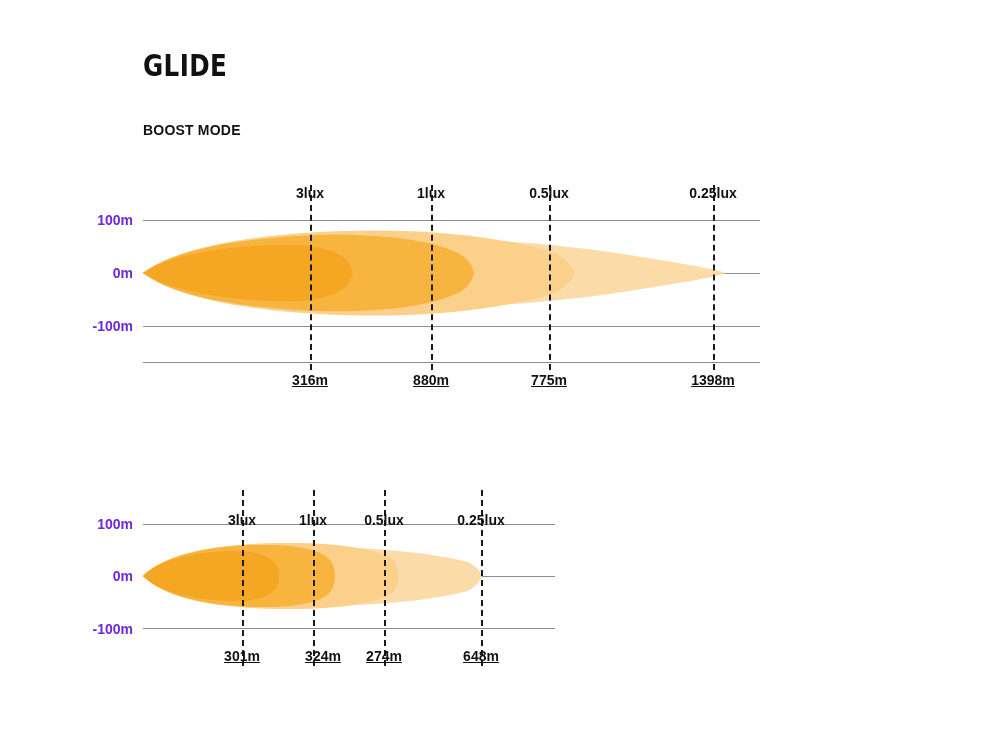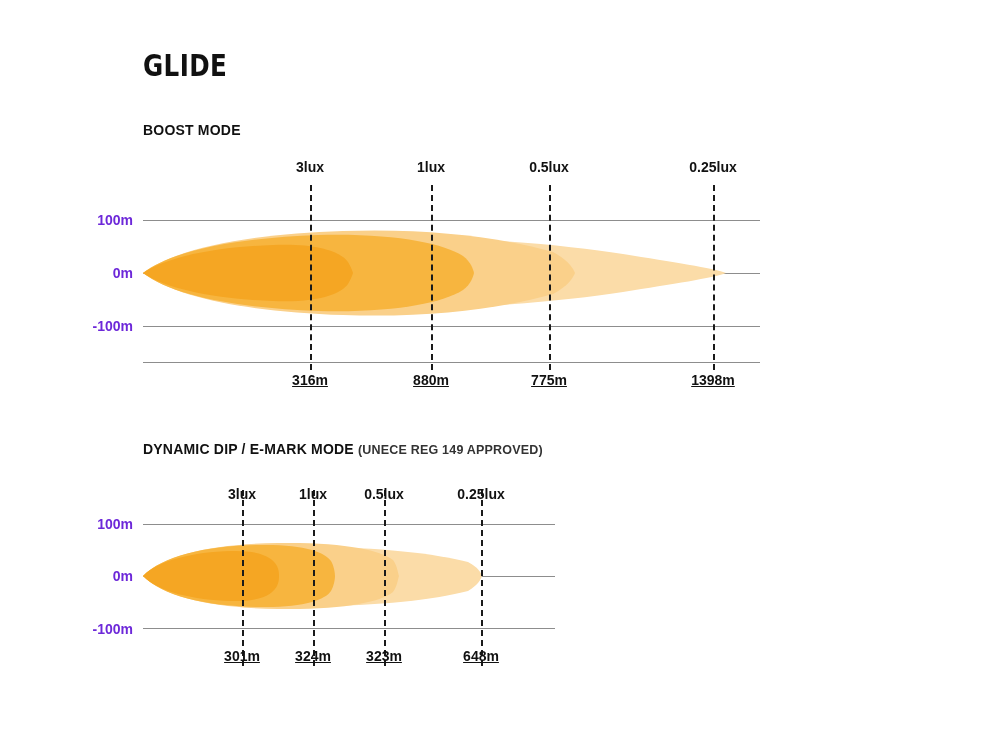--- a/index.html
+++ b/index.html
@@ -72,20 +72,21 @@
     width: 0;
     border-left: 2px dashed #1a1a1a;
   }
   .lux-label {
     position: absolute;
     font-size: 14px;
     font-weight: 700;
     color: #111111;
     white-space: nowrap;
     text-align: center;
+    margin-top: 26px;
   }
   .dist-label {
     position: absolute;
     font-size: 14px;
     font-weight: 700;
     color: #111111;
     white-space: nowrap;
     text-align: center;
     text-decoration: underline;
   }
@@ -147,24 +148,20 @@
     <div class="lux-label" style="left:653px; top:159px; width:120px;">0.25lux</div>
 
     <div class="dist-label" style="left:250px; top:372px; width:120px;">316m</div>
     <div class="dist-label" style="left:371px; top:372px; width:120px;">880m</div>
     <div class="dist-label" style="left:489px; top:372px; width:120px;">775m</div>
     <div class="dist-label" style="left:653px; top:372px; width:120px;">1398m</div>
   </div>
 
   <div class="chart-block" style="left:0; top:0; width:1000px; height:750px;">
 
-    <div class="chart-title" style="left:143px; top:441px;">
-      <span>DYNAMIC DIP / E-MARK MODE</span>
-      <span class="sub">(UNECE REG 149 APPROVED)</span>
-    </div>
 
     <div class="plot" style="left:143px; top:496px; width:412px; height:170px;">
 
       <div class="gridline" style="top:28px;  width:412px;"></div>
       <div class="gridline" style="top:80px;  width:412px;"></div>
       <div class="gridline" style="top:132px; width:412px;"></div>
 
       <svg class="beam-svg" width="412" height="170" viewBox="0 0 412 170">
 
         <path d="M 0 80 C 25 60, 80 52, 150 51 C 230 50, 290 57, 325 66 C 335 71, 338 77, 339 80
@@ -189,18 +186,18 @@
     <div class="ytick-label" style="left:55px; top:516px; width:78px;">100m</div>
     <div class="ytick-label" style="left:55px; top:568px; width:78px;">0m</div>
     <div class="ytick-label" style="left:55px; top:621px; width:78px;">-100m</div>
 
     <div class="lux-label" style="left:182px; top:486px; width:120px;">3lux</div>
     <div class="lux-label" style="left:253px; top:486px; width:120px;">1lux</div>
     <div class="lux-label" style="left:324px; top:486px; width:120px;">0.5lux</div>
     <div class="lux-label" style="left:421px; top:486px; width:120px;">0.25lux</div>
 
     <div class="dist-label" style="left:182px; top:648px; width:120px;">301m</div>
-    <div class="dist-label" style="left:253px; top:648px; width:120px;">324m</div>
-    <div class="dist-label" style="left:324px; top:648px; width:120px;">323m</div>
+    <div class="dist-label" style="left:263px; top:648px; width:120px;">324m</div>
+    <div class="dist-label" style="left:324px; top:648px; width:120px;">274m</div>
     <div class="dist-label" style="left:421px; top:648px; width:120px;">648m</div>
   </div>
 
 </div>
 
 </body></html>

